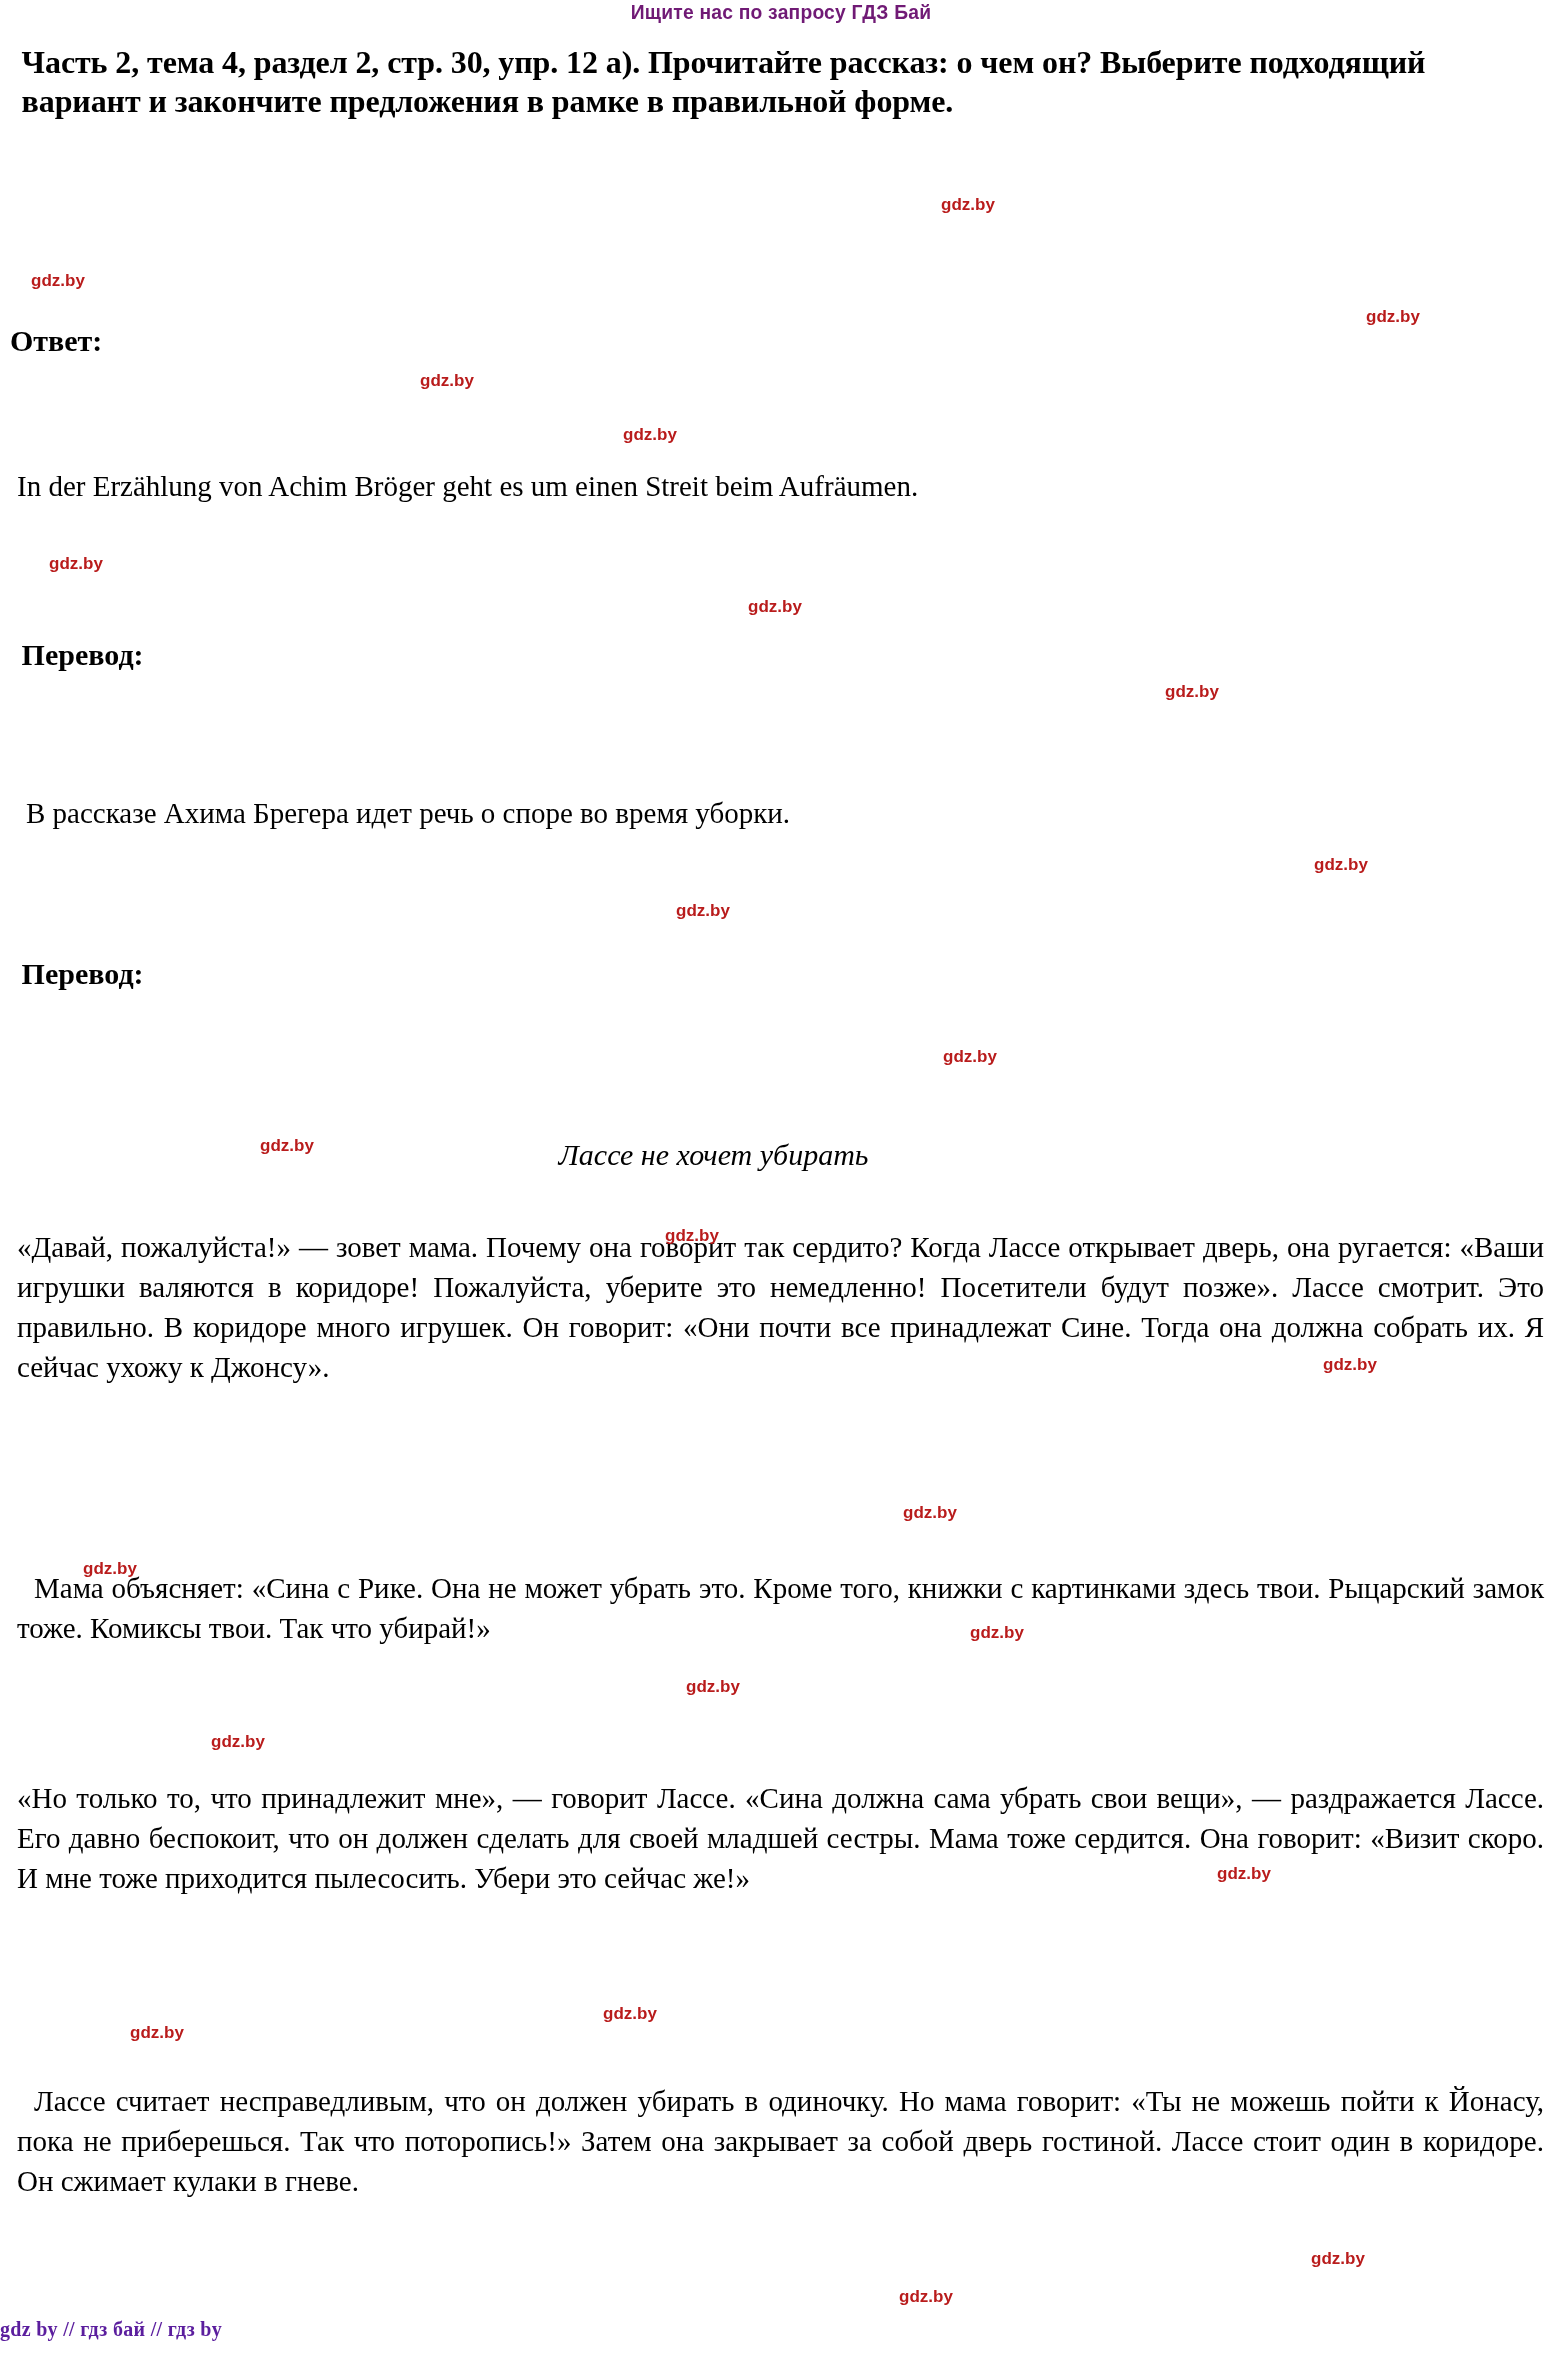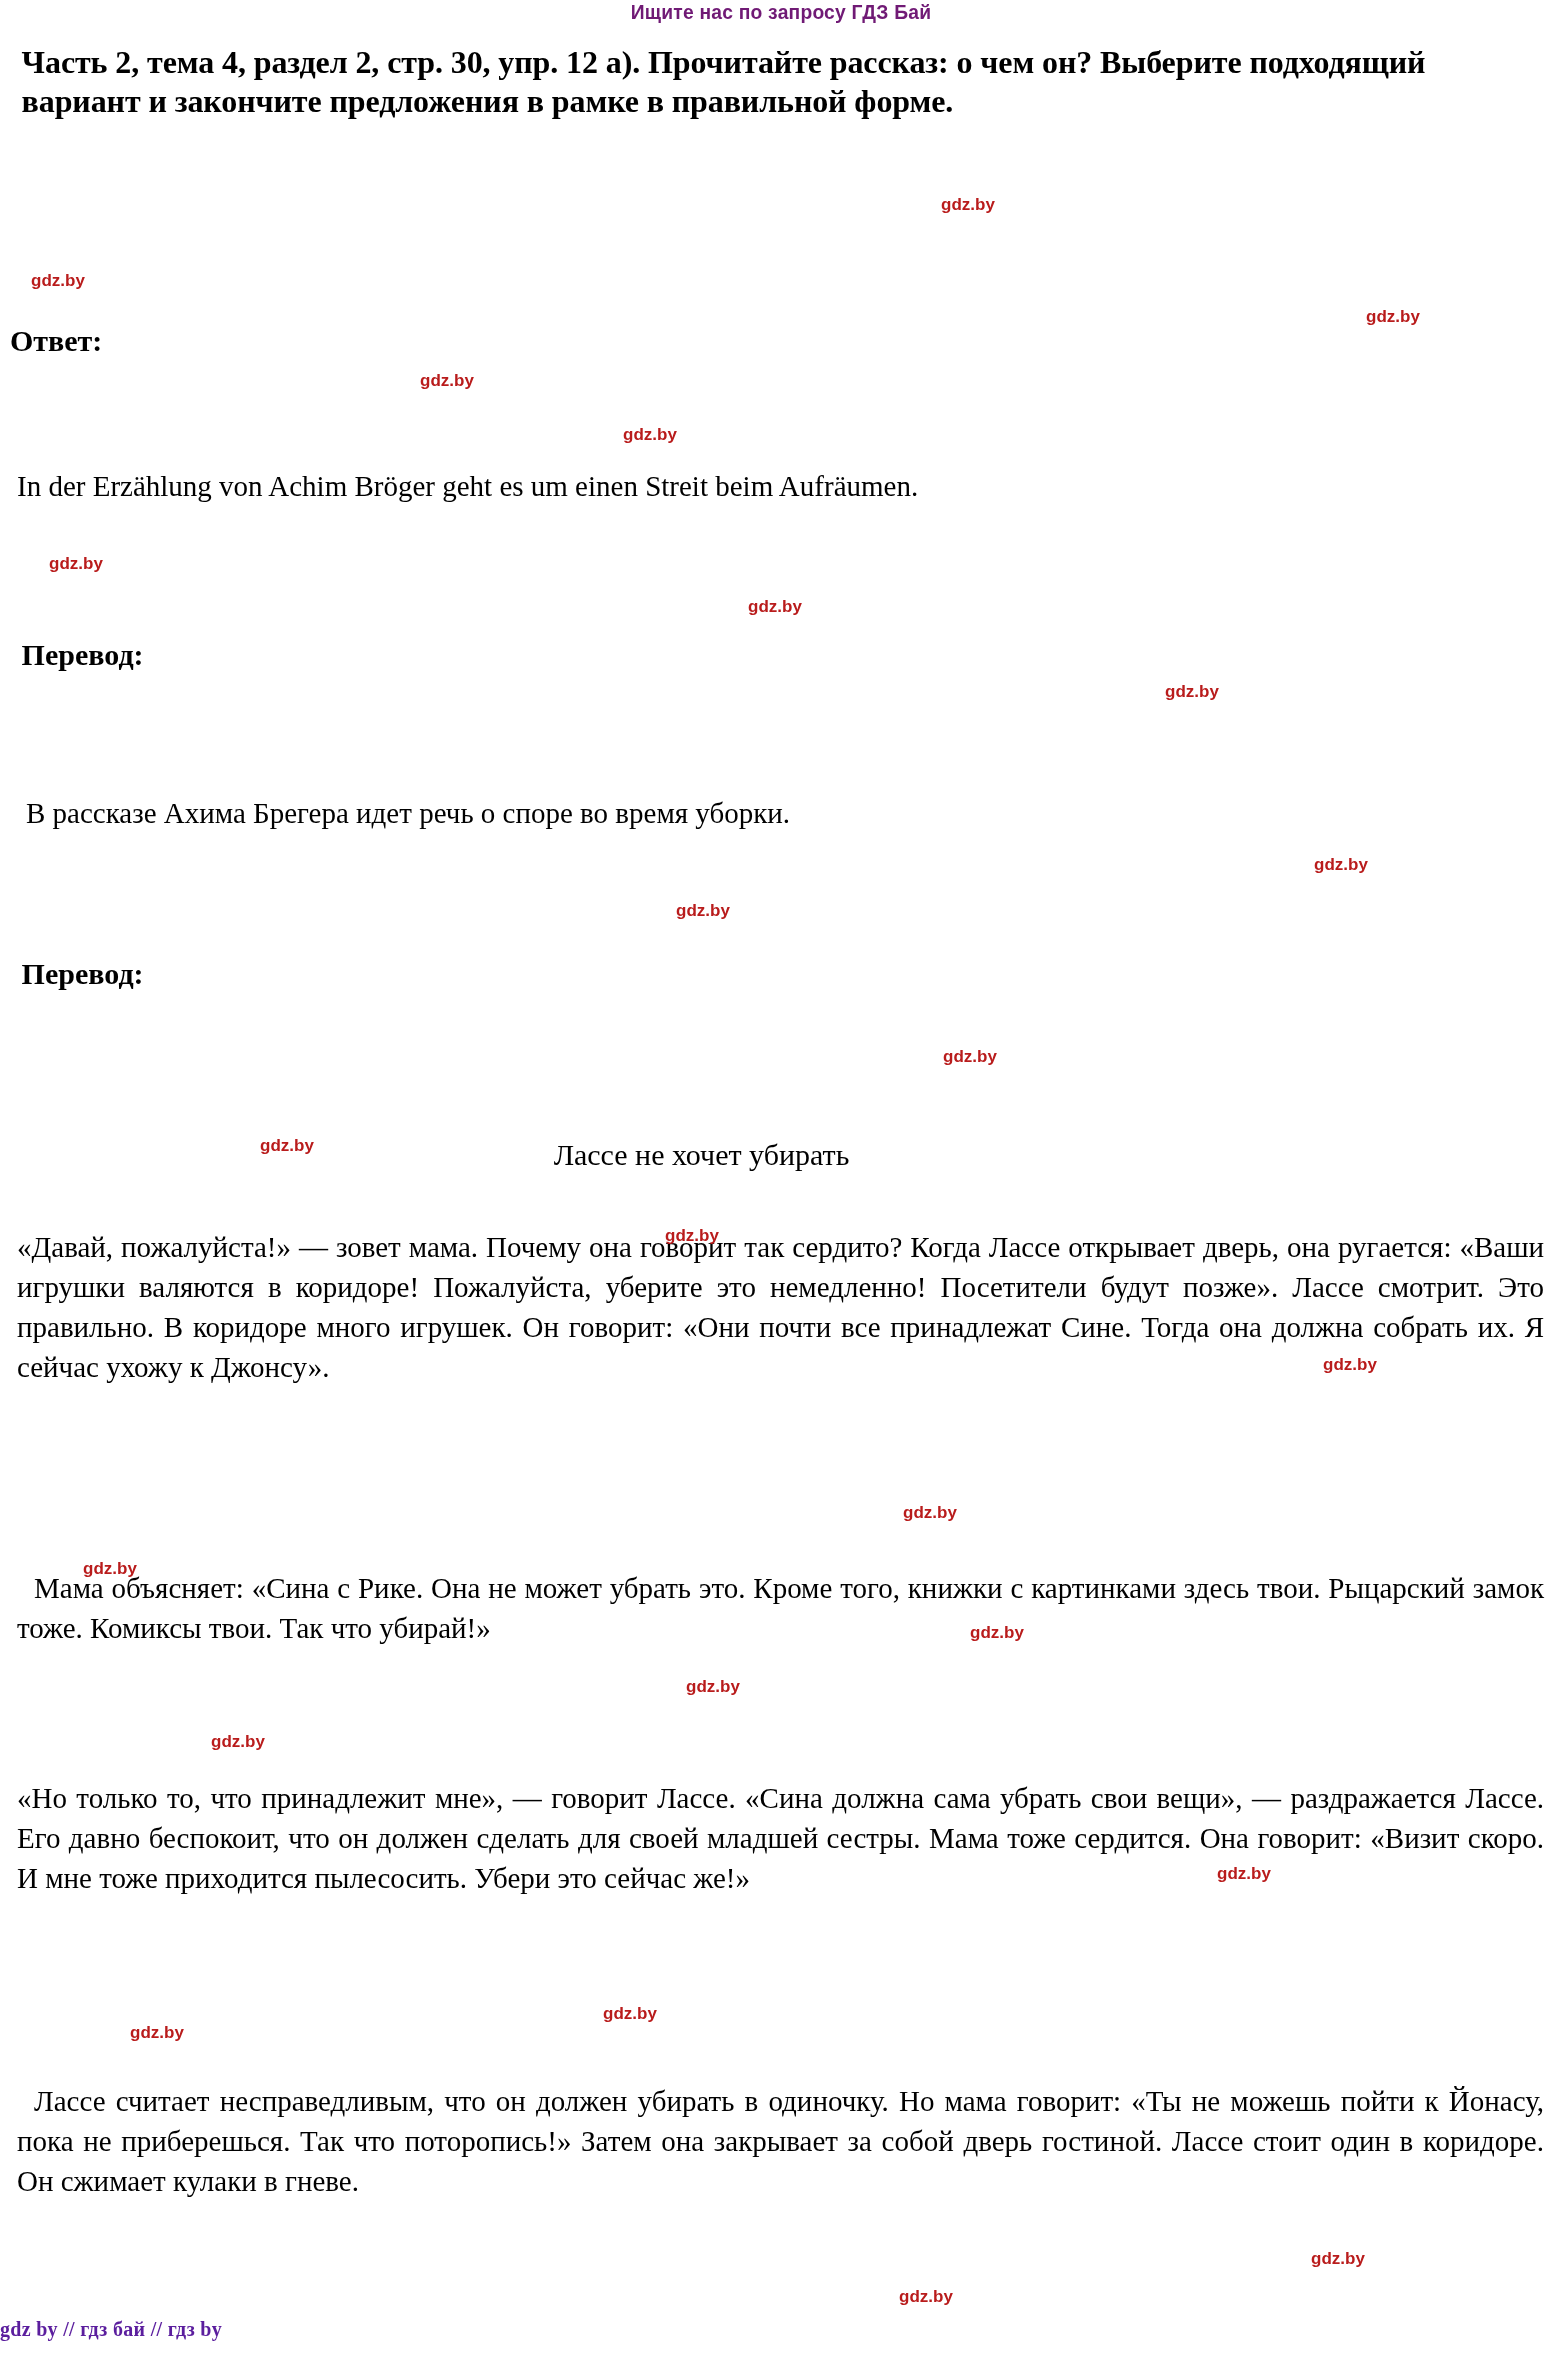--- a/index.html
+++ b/index.html
@@ -78,21 +78,21 @@
   }
 
   
   .abs { position: absolute; }
 
   #answer-label   { left: 10px;  top: 315px; margin-top: 9px; }
   #german-line    { left: 17px;  top: 472px; width: 1515px; }
   #translate-1    { left: 21.6px;  top: 638px; }
   #russian-line   { left: 26px;  top: 799px; width: 1499px; }
   #translate-2    { left: 21.6px;  top: 957px; }
-  #story-heading  { left: 0px;   top: 1138px; width: 1403px; }
+  #story-heading  { left: 12px;   top: 1138px; width: 1403px; font-style: italic; }
 
   #para-1 { left: 17px; top: 1227px; width: 1527px; }
   #para-2 { left: 17px; top: 1568px; width: 1527px; }
   #para-3 { left: 17px; top: 1778px; width: 1527px; }
   #para-4 { left: 17px; top: 2081px; width: 1527px; }
 
   
   .wm {
     position: absolute;
     font-family: "Liberation Sans", "DejaVu Sans", sans-serif;

